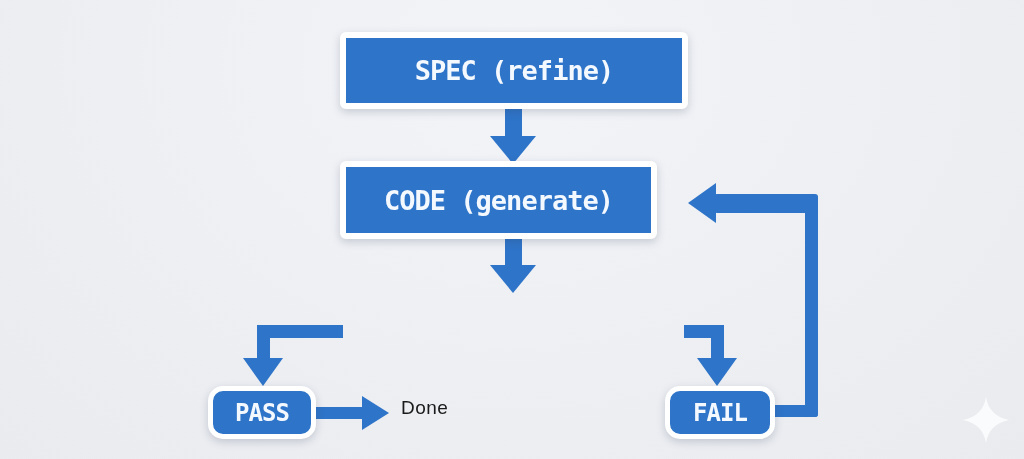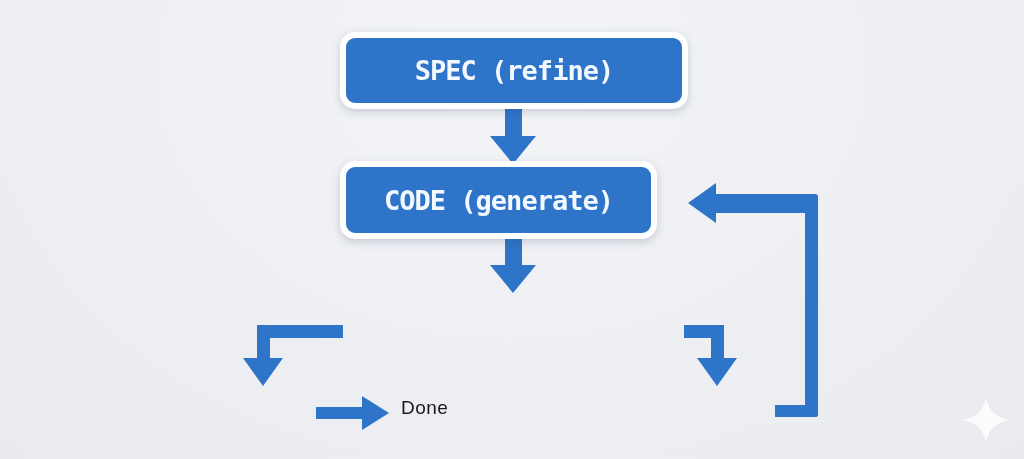--- a/index.html
+++ b/index.html
@@ -8,21 +8,21 @@
     width:1024px;height:459px;
     overflow:hidden;
     background:radial-gradient(ellipse at 50% 15%, #f2f4f8 0%, #edeff3 55%, #e9ebef 100%);
     font-family:"DejaVu Sans Mono","Liberation Mono",monospace;
   }
   
   .node{
     position:absolute;
     background:#2e74c8;
     border:6px solid #ffffff;
-    border-radius:15px;
+    border-radius:6px;
     box-sizing:border-box;
     display:flex;align-items:center;justify-content:center;
     box-shadow:0 3px 8px rgba(55,65,90,0.22);
     z-index:3;
   }
   .node-label{
     color:#f4f8ff;
     font-weight:bold;
     font-size:27px;
     letter-spacing:-1px;
@@ -83,21 +83,27 @@
 
   <div class="node" id="node-spec">
     <span class="node-label">SPEC (refine)</span>
   </div>
 
   <div class="node" id="node-code">
     <span class="node-label">CODE (generate)</span>
   </div>
 
 
+  <div class="node node-small" id="node-pass">
+    <span class="node-label">PASS</span>
+  </div>
 
+  <div class="node node-small" id="node-fail">
+    <span class="node-label">FAIL</span>
+  </div>
 
   <div class="done-label">Done</div>
 
   <div>
     <div class="seg" id="a1-stem"></div>
     <div class="head head-down" id="a1-head"></div>
   </div>
 
   <div>
     <div class="seg" id="a2-stem"></div>

